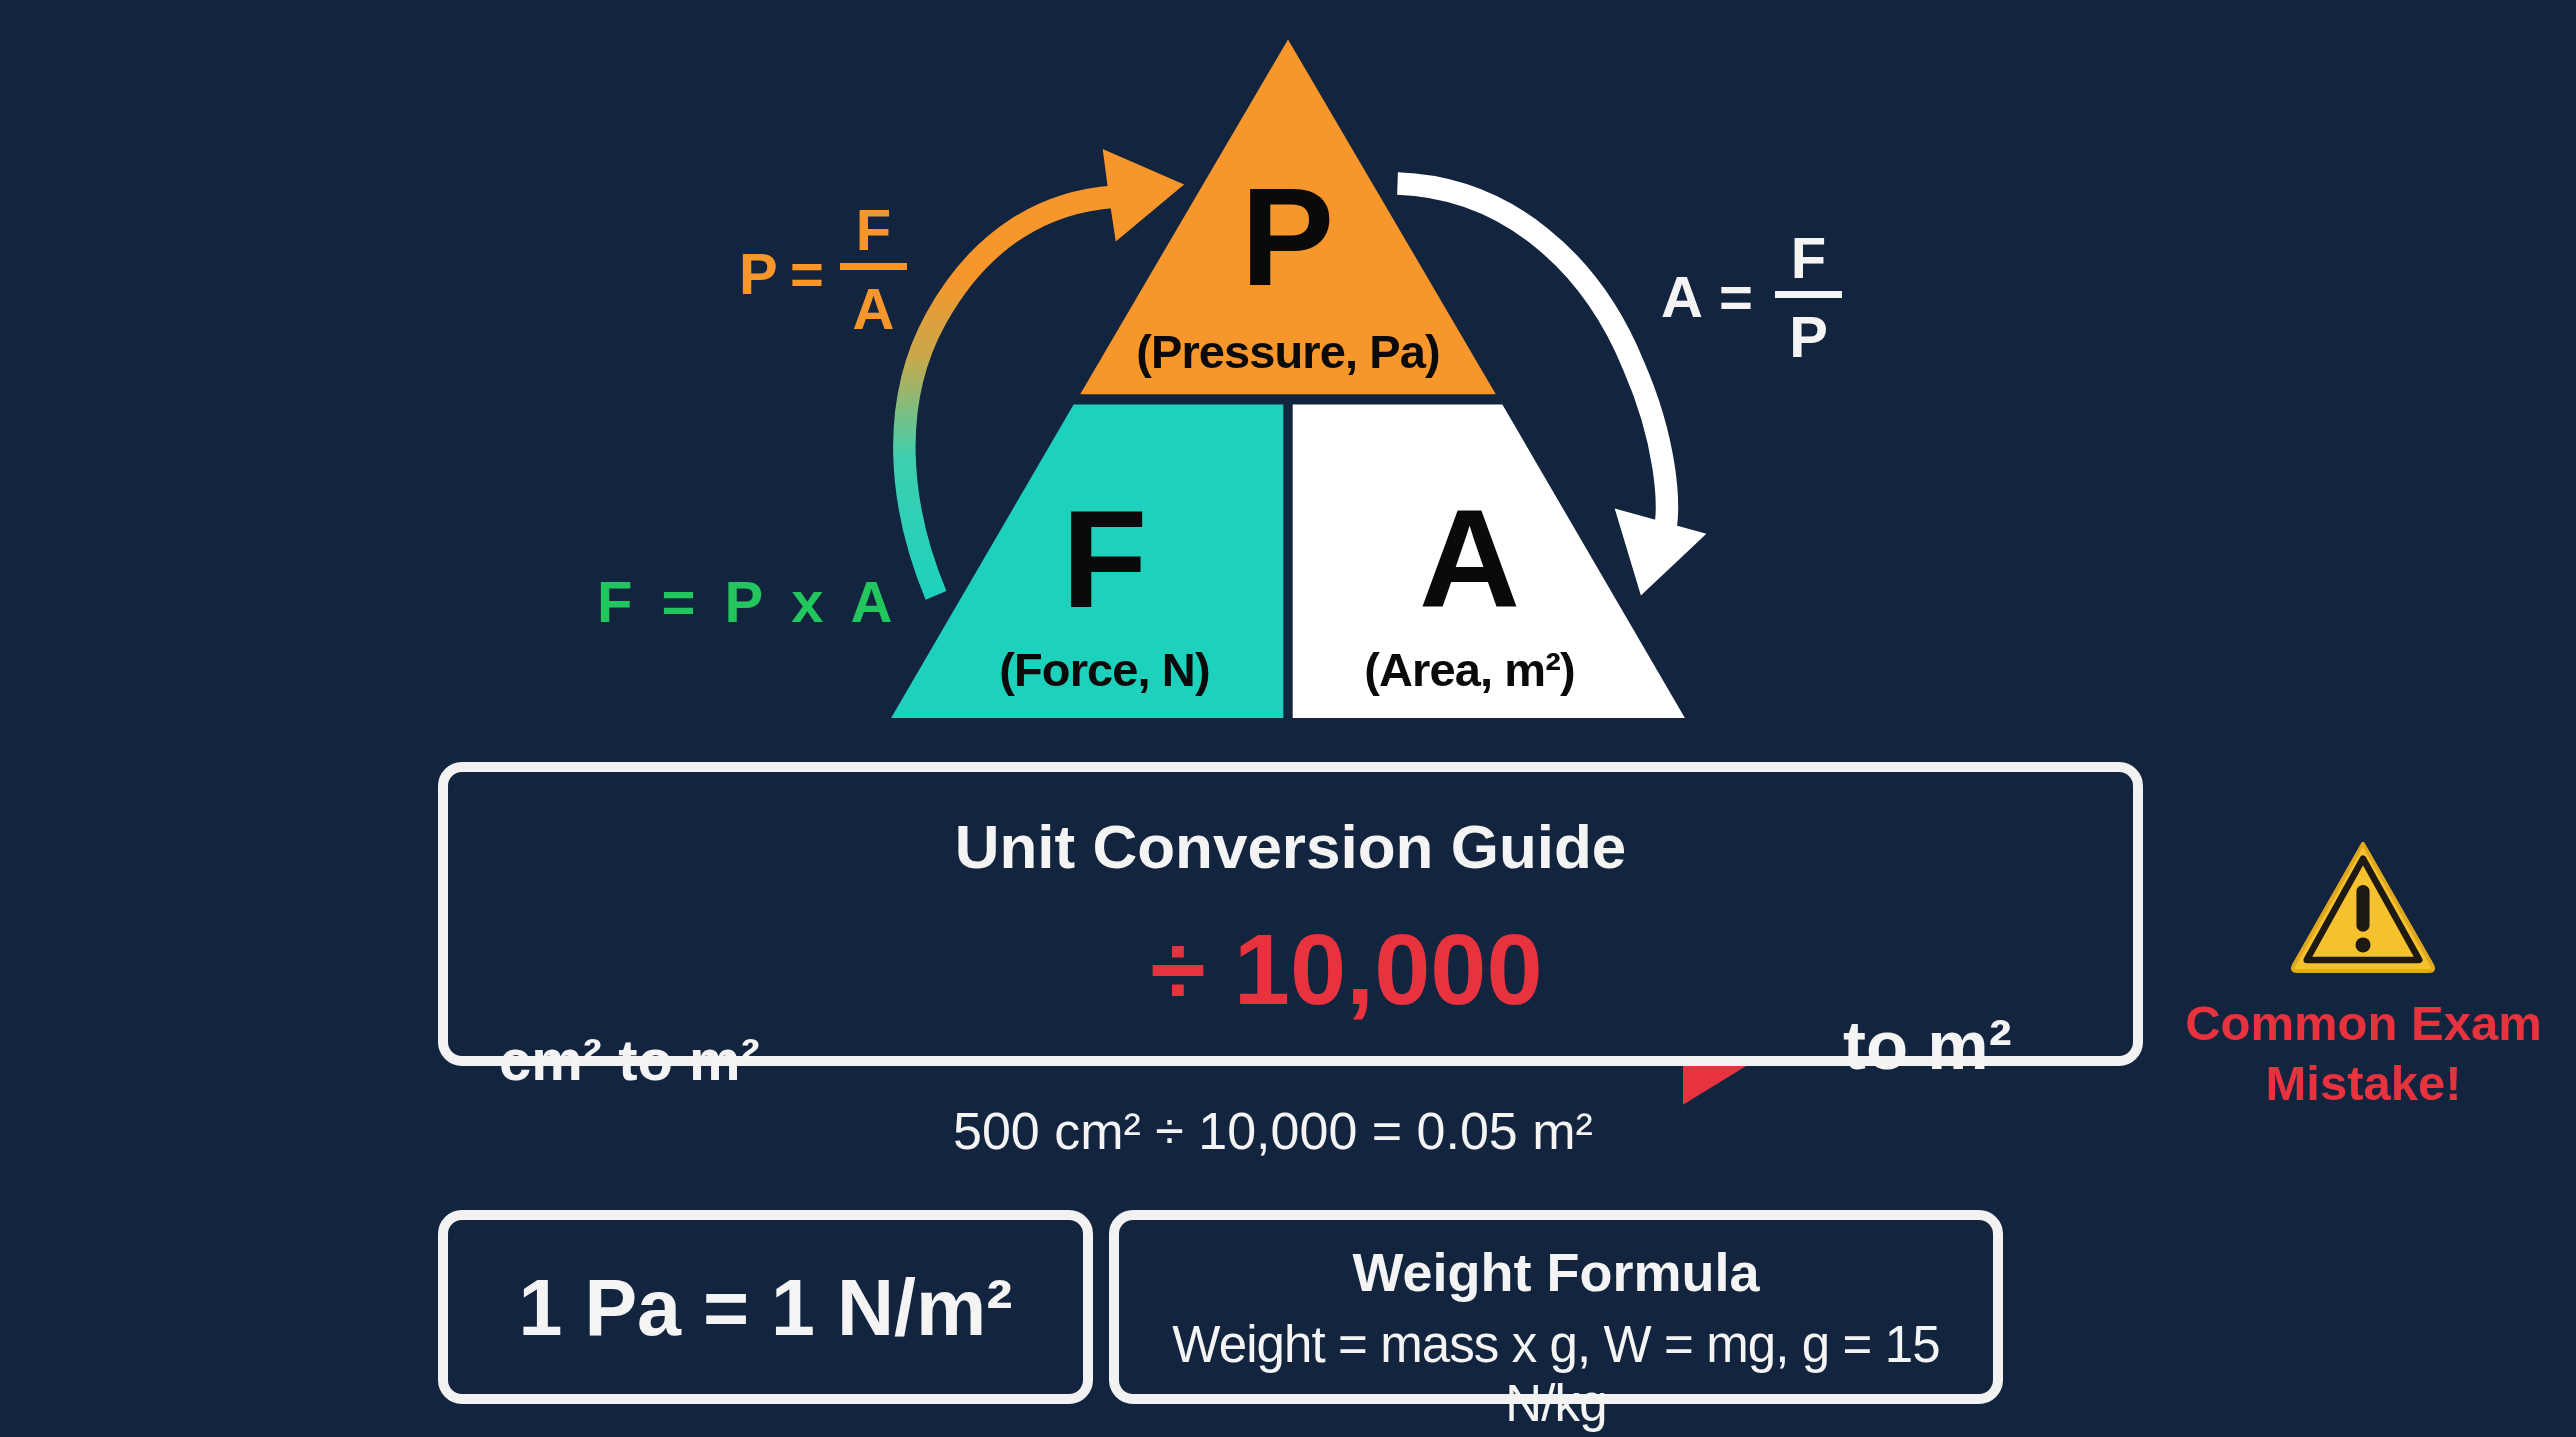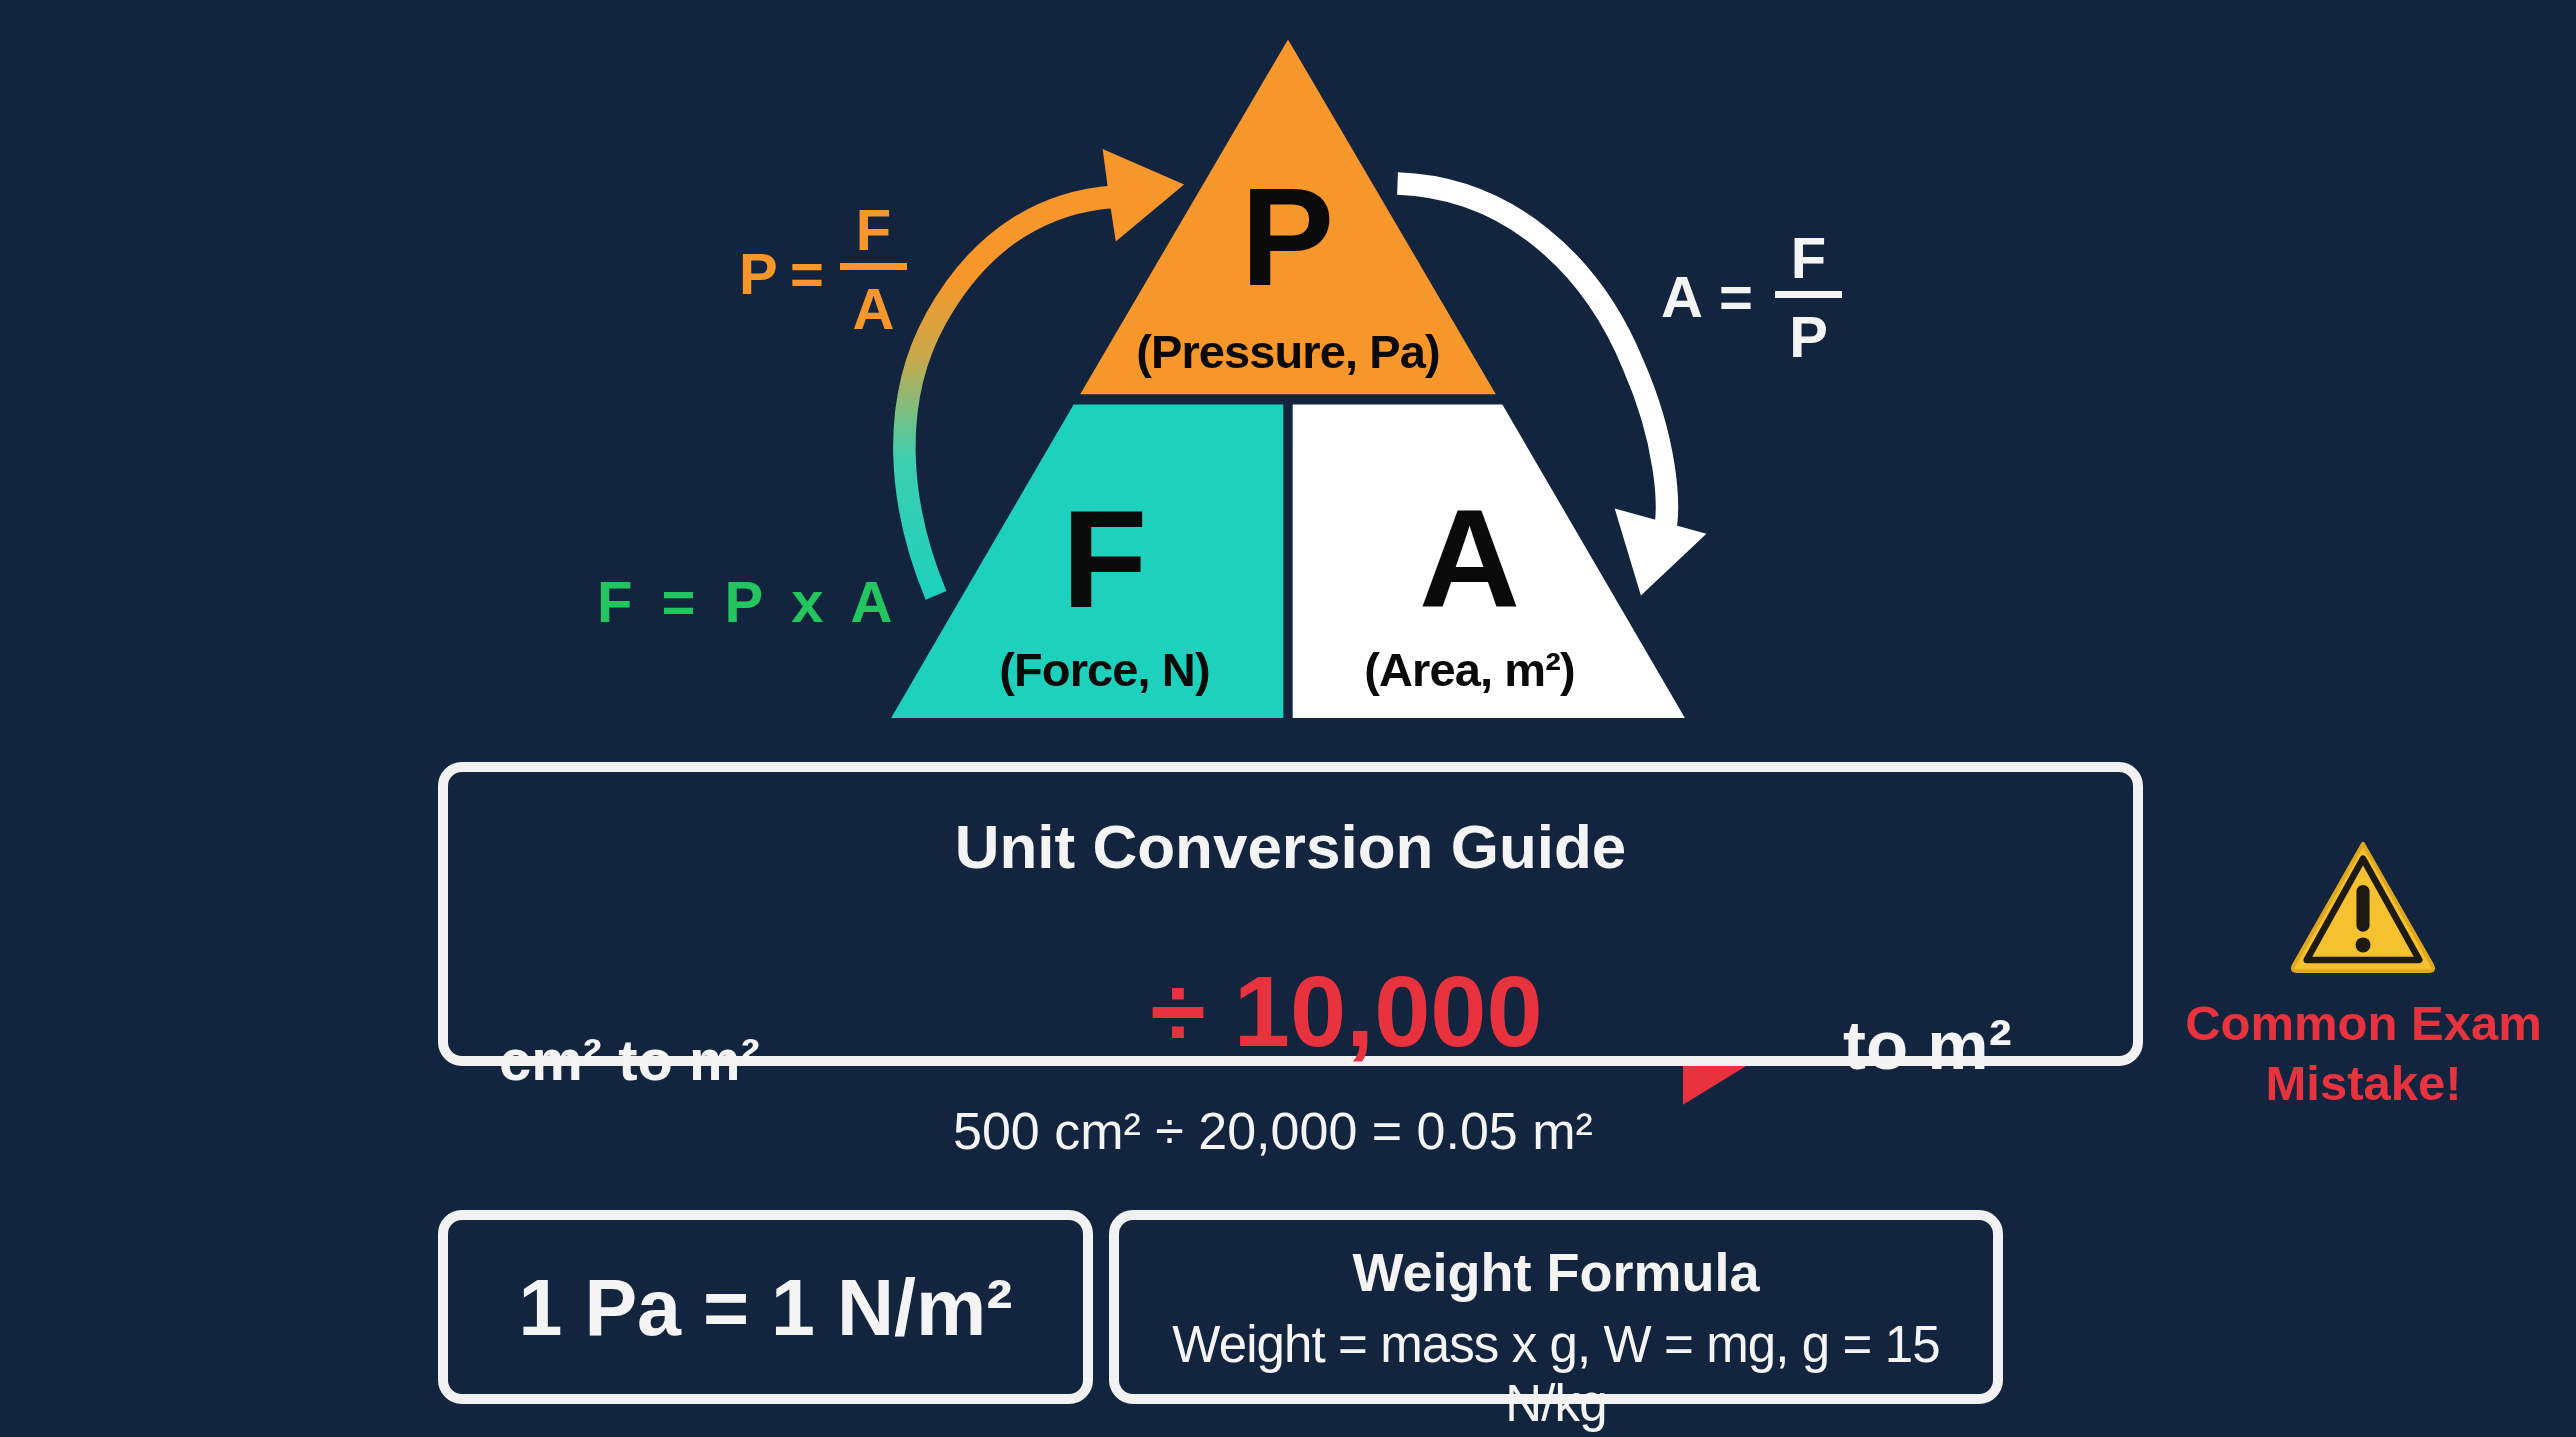--- a/index.html
+++ b/index.html
@@ -91,24 +91,24 @@
     <span>F</span>
     <div class="bar" style="background:#f4f4f4; margin:3.7px 0 9.4px 0;"></div>
     <span>P</span>
   </div>
 </div>
 
 <div class="formula" style="left:597px; top:573px; font-size:58px; color:#22c55e; letter-spacing:3.7px; word-spacing:5.6px;">F = P x A</div>
 
 <div class="box" style="left:438px; top:762px; width:1705px; height:304px;">
   <div class="white-text" style="position:absolute; left:0; right:0; top:39px; text-align:center; font-size:62px;">Unit Conversion Guide</div>
-  <div style="position:absolute; left:655px; width:487px; top:140px; text-align:center; font-size:101px; font-weight:700; color:#e8333e;margin-top:42px;">÷ 10,000</div>
+  <div style="position:absolute; left:655px; width:487px; top:140px; text-align:center; font-size:101px; font-weight:700; color:#e8333e;">÷ 10,000</div>
   <div class="white-text" style="position:absolute; left:51px; top:234px; font-size:58px;margin-top:20px;">cm² to m²</div>
   <div class="white-text" style="position:absolute; left:1395px; top:234px; font-size:69px;">to m²</div>
-  <div style="position:absolute; left:505px; top:329px; font-size:52px; color:#f4f4f4;">500 cm² ÷ 20,000 = 0.05 m²</div>
+  <div style="position:absolute; left:505px; top:329px; font-size:52px; color:#f4f4f4;">500 cm² ÷ 10,000 = 0.05 m²</div>
 </div>
 
 <div style="position:absolute; left:2162px; top:838px; width:403px; height:281px;">
   <svg style="position:absolute; left:126px; top:0;" width="150" height="136" viewBox="0 0 160 145">
     <path d="M80 6 L154 136 Q157 142 150 142 L10 142 Q3 142 6 136 Z" fill="#f5c12e" stroke="#e0a81f" stroke-width="4" stroke-linejoin="round"></path>
     <path d="M80 22 L140 130 L20 130 Z" fill="none" stroke="#1d1a14" stroke-width="7" stroke-linejoin="round"></path>
     <rect x="73" y="50" width="14" height="50" rx="7" fill="#1d1a14"></rect>
     <circle cx="80" cy="114" r="8" fill="#1d1a14"></circle>
   </svg>
   <div style="position:absolute; left:0; right:0; top:217px; text-align:center; font-size:49px; font-weight:700; color:#e8333e;">Mistake!</div>

